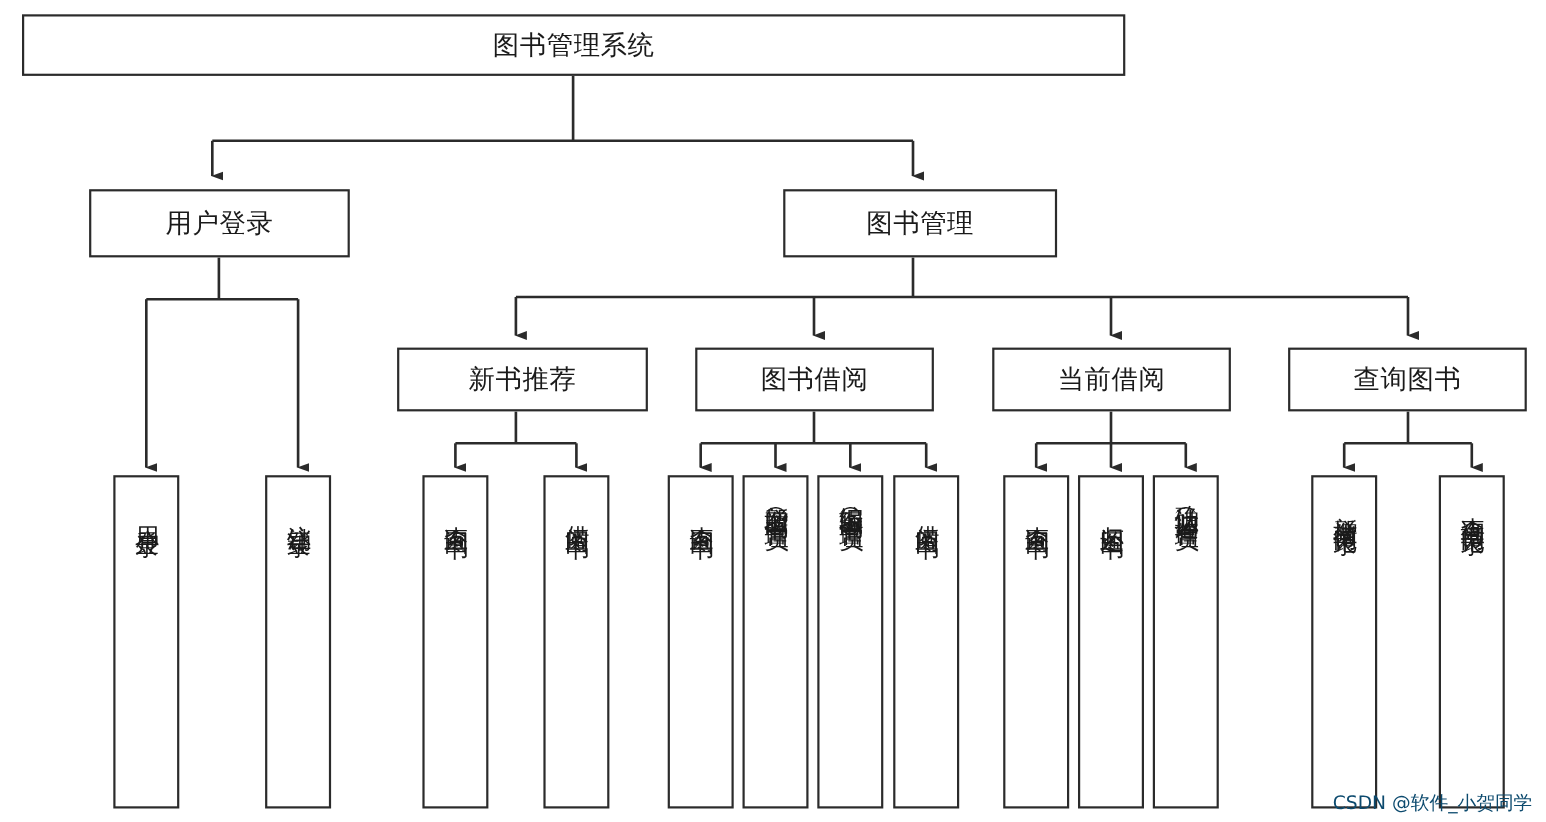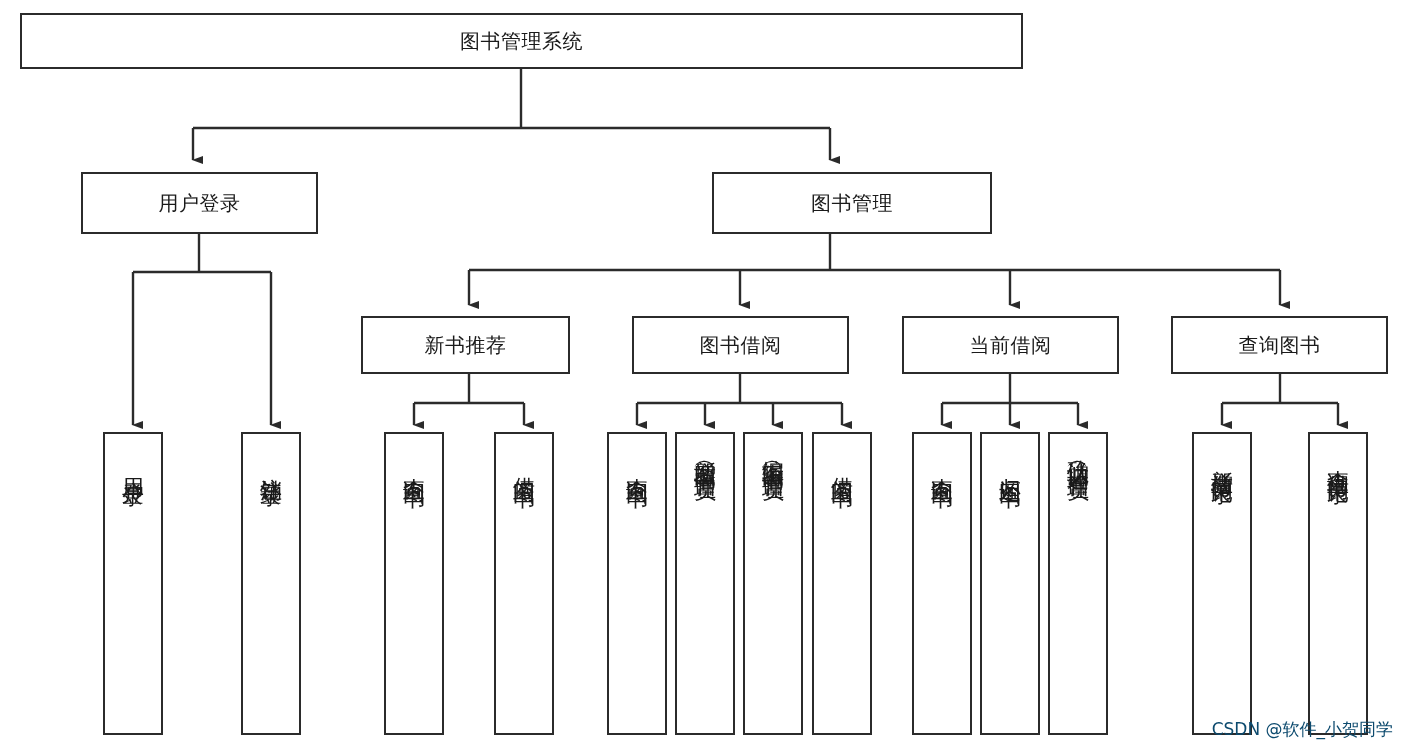--- a/index.html
+++ b/index.html
@@ -37,21 +37,21 @@
     align-items: center;
     justify-content: center;
     z-index: 2;
   }
   .node .label {
     color: #1a1a1a;
     letter-spacing: 0.5px;
     white-space: nowrap;
   }
   .node.horizontal .label {
-    font-size: 20px;
+    font-size: 24px;
     line-height: 1.1;
   }
   .node.vertical {
     align-items: flex-start;
     justify-content: center;
     padding-top: 26px;
   }
   .node.vertical .label {
     writing-mode: vertical-rl;
     text-orientation: upright;
@@ -126,25 +126,25 @@
     </g>
   </svg>
 
   <div class="node horizontal" style="left:20px; top:13px; width:1003px; height:56px;">
     <span class="label">图书管理系统</span>
   </div>
 
   <div class="node horizontal" style="left:81px; top:172px; width:237px; height:62px;">
     <span class="label">用户登录</span>
   </div>
-  <div class="node horizontal" style="left:712px; top:172px; width:280px; height:62px;">
+  <div class="node horizontal" style="left:712px; top:172px; width:249px; height:62px;">
     <span class="label">图书管理</span>
   </div>
 
-  <div class="node horizontal" style="left:361px; top:316px; width:209px; height:58px;">
+  <div class="node horizontal" style="left:361px; top:316px; width:228px; height:58px;">
     <span class="label">新书推荐</span>
   </div>
   <div class="node horizontal" style="left:632px; top:316px; width:217px; height:58px;">
     <span class="label">图书借阅</span>
   </div>
   <div class="node horizontal" style="left:902px; top:316px; width:217px; height:58px;">
     <span class="label">当前借阅</span>
   </div>
   <div class="node horizontal" style="left:1171px; top:316px; width:217px; height:58px;">
     <span class="label">查询图书</span>

